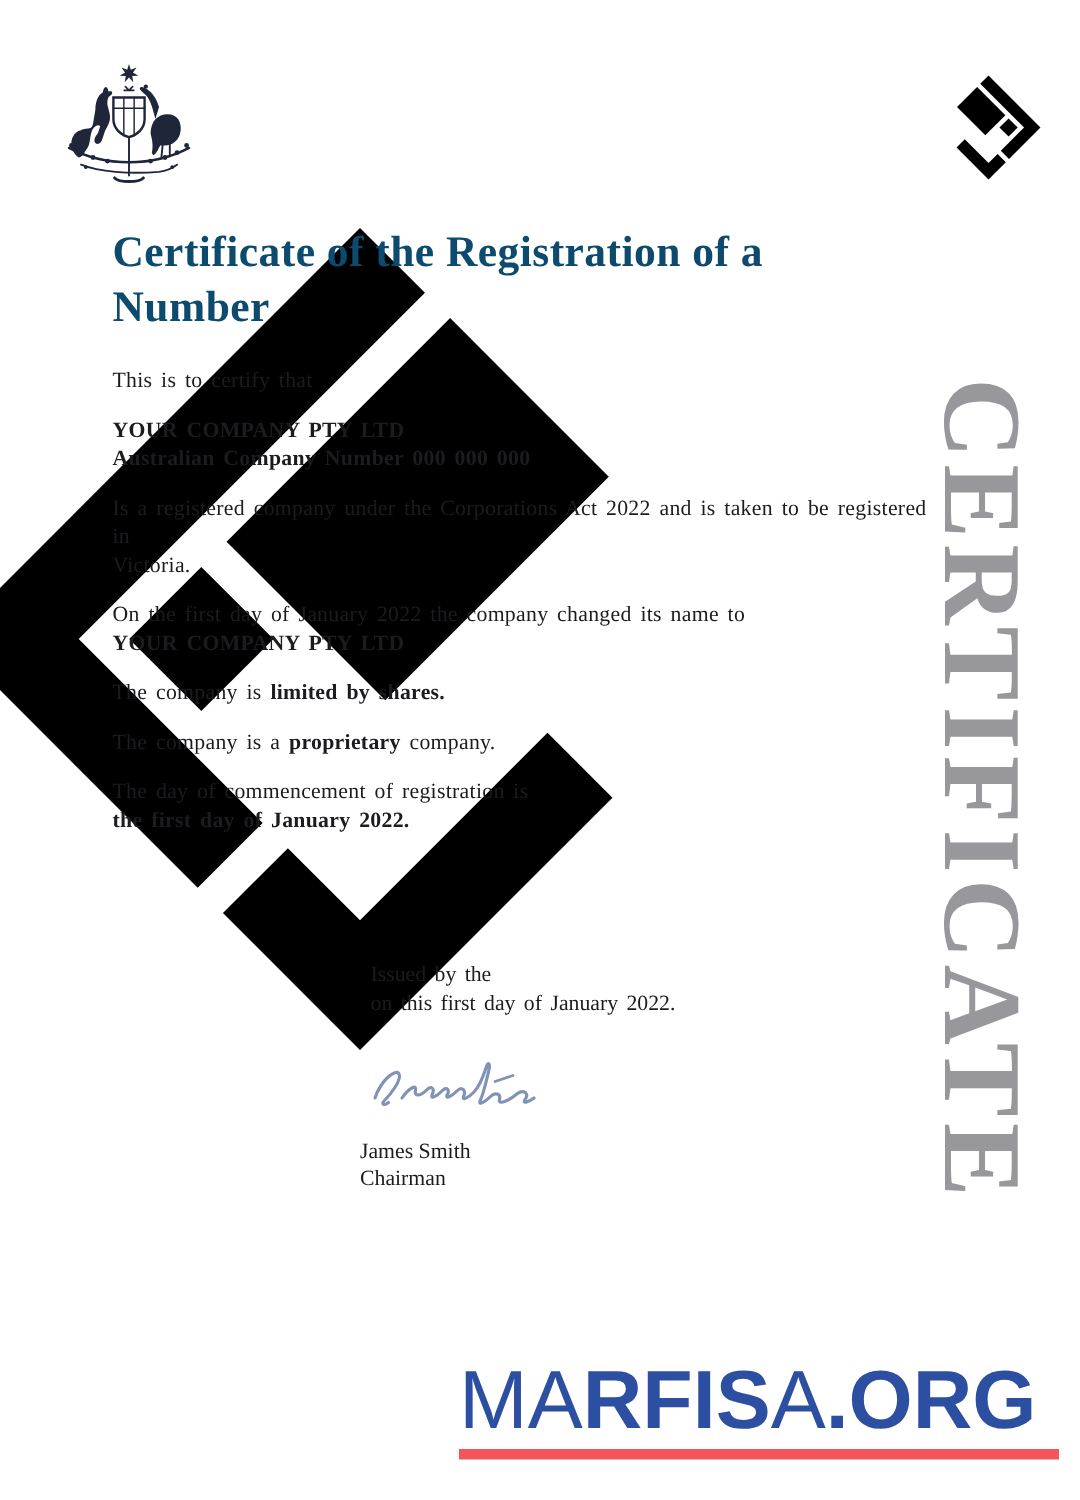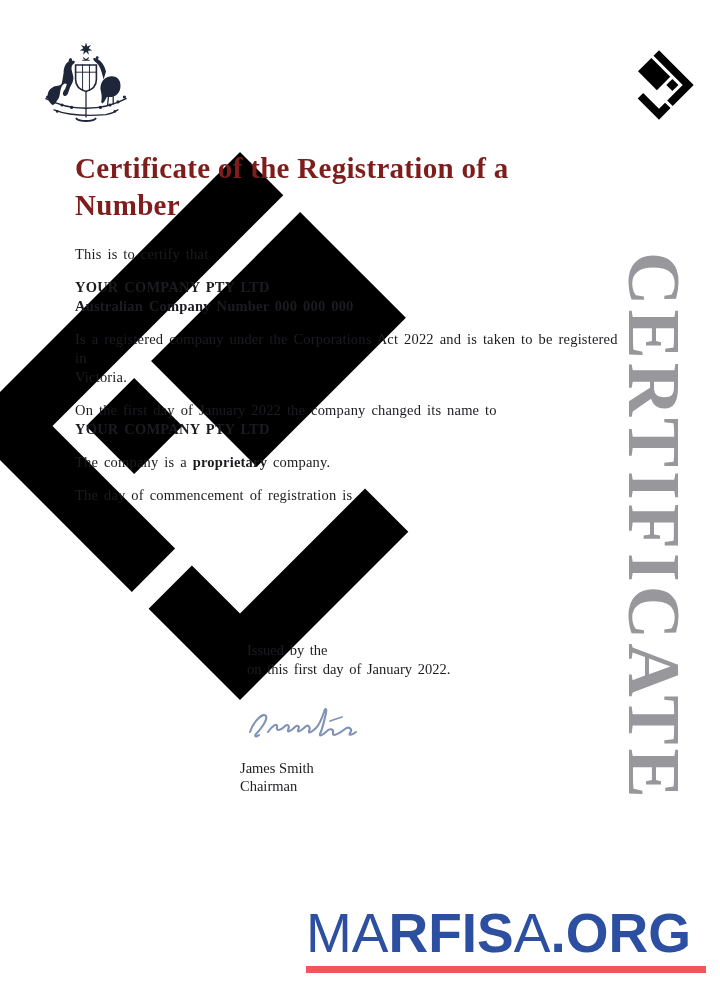--- a/index.html
+++ b/index.html
@@ -28,21 +28,21 @@
     writing-mode:vertical-rl;
     font-family:"Liberation Serif",serif;font-weight:700;
     font-size:74px;letter-spacing:4px;line-height:96px;
     color:var(--side-text,#98989c);z-index:1;
   }
 
   
   .content{position:absolute;left:75px;top:150px;width:545px;z-index:2;}
   .doc-title{
     margin:0 0 21px 0;font-size:29px;line-height:1.28;font-weight:700;
-    letter-spacing:.3px;color:#7f1d1d;
+    letter-spacing:.3px;color:#0c4a6e;
   }
   .para{margin:0 0 14px 0;font-size:14.5px;line-height:19px;word-spacing:2px;letter-spacing:.2px;}
   .para b{letter-spacing:.2px;}
 
   .issued-block{
     position:absolute;left:247px;top:641px;z-index:2;
     font-size:14.5px;line-height:19px;word-spacing:2px;
   }
   .signature-svg{position:absolute;left:244px;top:702px;z-index:2;}
   .signatory-block{
@@ -136,24 +136,25 @@
 
 
   <p class="para">This is to certify that</p>
 
   <p class="para"><b>YOUR COMPANY PTY LTD</b><br><b>Australian Company Number 000 000 000</b></p>
 
   <p class="para"><span>Is a registered company under the Corporations Act 2022 and is taken to be registered in</span><br><span>Victoria.</span></p>
 
   <p class="para"><span>On the first day of January 2022 the company changed its name to</span><br><b>YOUR COMPANY PTY LTD</b></p>
 
+  <p class="para"><span>The company is </span><b>limited by shares.</b></p>
 
   <p class="para"><span>The company is a </span><b>proprietary</b><span> company.</span></p>
 
-  <p class="para"><span>The day of commencement of registration is</span><br></p>
+  <p class="para"><span>The day of commencement of registration is</span><br><b>the first day of January 2022.</b></p>
 </div>
 
 <div class="issued-block">
   <div>Issued by the</div>
   <div>on this first day of January 2022.</div>
 </div>
 
 <svg class="signature-svg" width="125" height="50" viewBox="0 0 125 50">
   <g fill="none" stroke="var(--signature-ink,#8093b6)" stroke-width="2.1" stroke-linecap="round" stroke-linejoin="round">
     <path d="M6,30 C10,18 20,10 22,14 C24,18 16,28 12,32 C10,34 12,35.5 15,33"></path>

